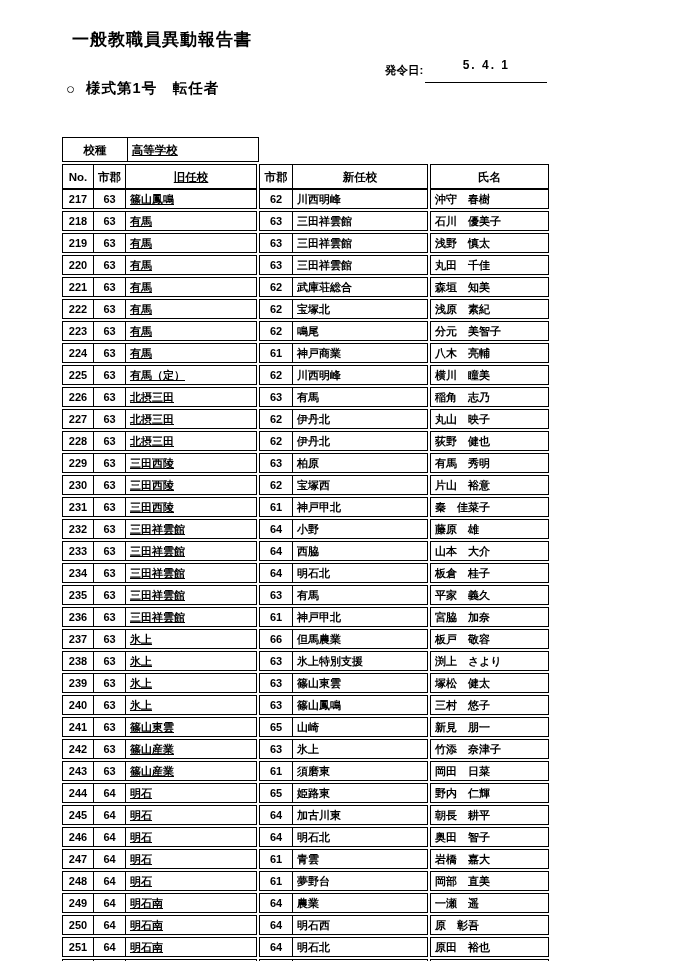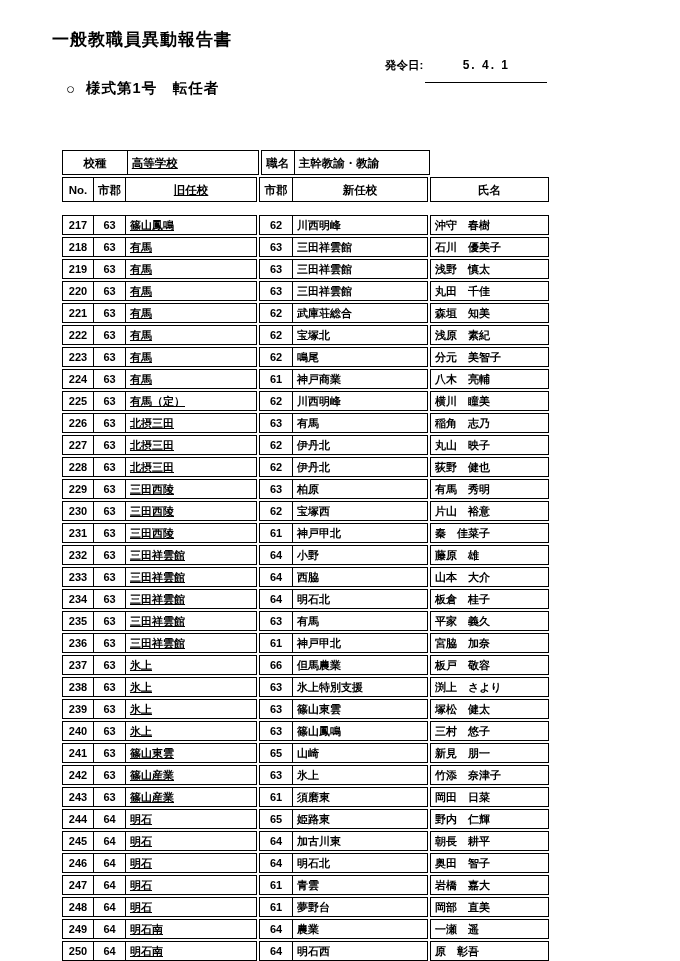--- a/index.html
+++ b/index.html
@@ -5,42 +5,42 @@
   html,body{margin:0;padding:0;}
   body{
     width:680px;height:961px;
     background:#ffffff;color:#000;
     font-family:"Liberation Sans","DejaVu Sans",sans-serif;
     font-weight:bold;
     position:relative;
     overflow:hidden;
   }
   .page-title{
-    position:absolute;left:52px;top:28px;
+    position:absolute;left:72px;top:28px;
     font-size:17px;letter-spacing:1px;margin:0;
   }
   .date-line{
     position:absolute;left:385px;top:58px;
-    font-size:11.5px;display:flex;align-items:flex-start;
+    font-size:11.5px;display:flex;align-items:center;
   }
   .date-value{
     display:inline-block;width:122px;text-align:center;
     border-bottom:1.6px solid #000;margin-left:2px;
     padding-bottom:10px;letter-spacing:2px;font-size:12px;
   }
   .form-line{
     position:absolute;left:66px;top:79px;
     font-size:14.5px;display:flex;align-items:center;gap:10px;
     letter-spacing:1px;
   }
   .circle-marker{font-size:15px;font-weight:normal;}
   
   .xtable{position:absolute;left:62px;top:137px;}
   .trow{display:flex;gap:2px;margin-top:2px;}
-  .xtable .trow:first-child{margin-top:13px;}
+  .xtable .trow:first-child{margin-top:0;}
   .grp{display:flex;border:1.8px solid #000;background:#fff;}
   .cell{
     box-sizing:border-box;display:flex;align-items:center;
     height:18px;font-size:11px;line-height:12px;
     overflow:hidden;white-space:nowrap;
   }
   .cell + .cell{border-left:1.8px solid #000;}
   .center{justify-content:center;}
   .left{justify-content:flex-start;padding-left:4px;}
   .hrow .cell{height:23px;font-size:11.5px;}
@@ -66,24 +66,20 @@
   <span>様式第1号　転任者</span>
 </div>
 
 <div class="xtable">
 
   <div class="trow hrow">
     <div class="grp">
       <div class="cell w-kouchu center">校種</div>
       <div class="cell w-old left">高等学校</div>
     </div>
-    <div class="grp">
-      <div class="cell w-city center">職名</div>
-      <div class="cell w-new left">主幹教諭・教諭</div>
-    </div>
   </div>
 
   <div class="trow hrow">
     <div class="grp">
       <div class="cell w-no center">No.</div>
       <div class="cell w-city center">市郡</div>
       <div class="cell w-old center">旧任校</div>
     </div>
     <div class="grp">
       <div class="cell w-city center">市郡</div>

